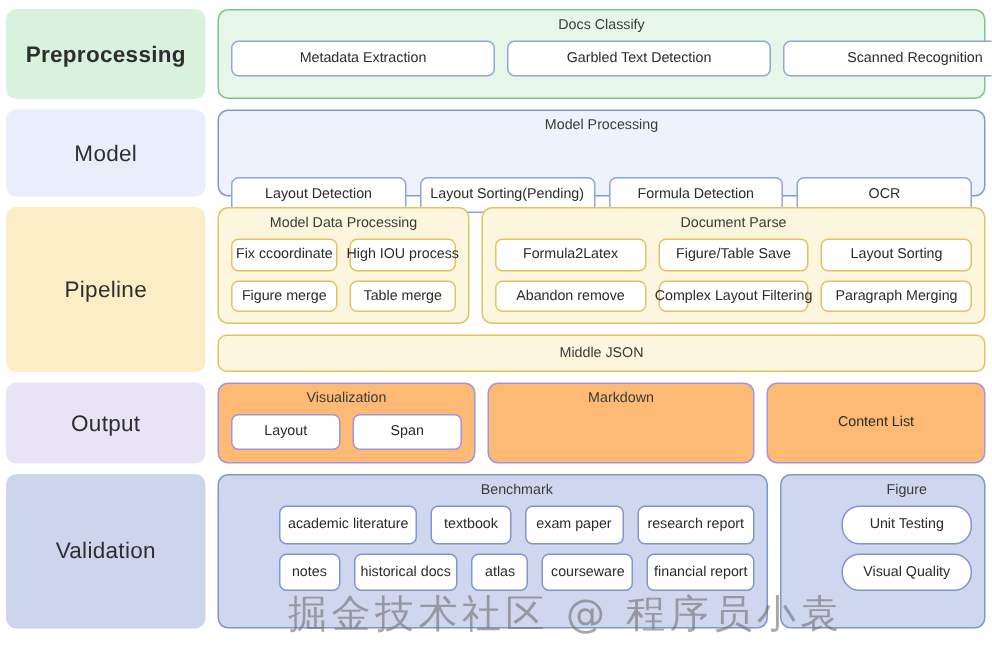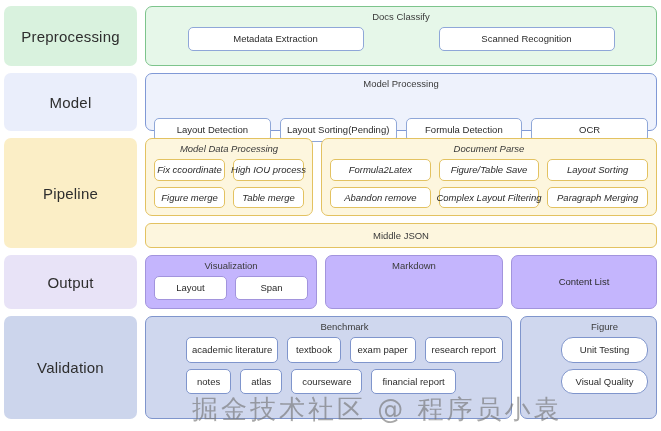--- a/index.html
+++ b/index.html
@@ -89,21 +89,21 @@
     display: flex;
     align-items: center;
     justify-content: center;
     padding: 6px 6px;
     min-width: 0;
     white-space: nowrap;
     color: #2b2b2b;
   }
 
   
-  .lbl-green   { background: #d9f2de; }
+  .lbl-green   { background: #d9f2de; font-weight: bold; }
   .panel-green { background: #e6f7e9; border-color: #7dc48c; }
   .panel-green .chip { border: 1px solid #8fa7d8; }
 
   
   .lbl-blue    { background: #eaeefb; }
   .panel-blue  { background: #eef2fc; border-color: #8099d6; }
   .panel-blue .chip { border: 1px solid #8fa7d8; }
 
   
   .lbl-yellow   { background: #fbeec6; }
@@ -126,21 +126,21 @@
     border: 1px solid #e3c261;
     border-radius: 6px;
     text-align: center;
     font-size: 9.5px;
     padding: 6px 0;
     color: #3a3a3a;
   }
 
   
   .lbl-purple   { background: #e8e3f7; justify-content: center; }
-  .panel-purple { background: #c4b5fd; border-color: #a294dd; }
+  .panel-purple { background: #fdba74; border-color: #a294dd; }
   .panel-purple .chip { border: 1px solid #a294dd; }
 
   
   .lbl-peri   { background: #ccd5ec; }
   .panel-peri { background: #cfd7ee; border-color: #7f95cc; padding-left: 40px; }
   .panel-peri .chip { border: 1px solid #7f95cc; }
 
   
   .row-pre   { height: 60px; }
   .row-model { height: 58px; }
@@ -204,20 +204,21 @@
 
   <div class="row row-pre">
     <div class="stage-label lbl-green">
       <span>Preprocessing</span>
     </div>
     <div class="row-body">
       <div class="panel panel-green" style="flex:1 1 auto;">
         <div class="panel-title">Docs Classify</div>
         <div class="chip-row">
           <div class="chip">Metadata Extraction</div>
+          <div class="chip">Garbled Text Detection</div>
           <div class="chip">Scanned Recognition</div>
         </div>
       </div>
     </div>
   </div>
 
   <div class="row row-model">
     <div class="stage-label lbl-blue">
       <span>Model</span>
     </div>
@@ -233,21 +234,21 @@
       </div>
     </div>
   </div>
 
   <div class="row row-pipe">
     <div class="stage-label lbl-yellow">
       <span>Pipeline</span>
     </div>
     <div class="row-body">
       <div class="pipeline-col">
-        <div class="pipeline-top" style="flex:1 1 auto;font-style:italic;">
+        <div class="pipeline-top" style="flex:1 1 auto;">
 
           <div class="panel panel-yellow mdp-panel">
             <div class="panel-title">Model Data Processing</div>
             <div class="chip-row">
               <div class="chip">Fix ccoordinate</div>
               <div class="chip">High IOU process</div>
             </div>
             <div class="chip-row">
               <div class="chip">Figure merge</div>
               <div class="chip">Table merge</div>
@@ -308,20 +309,21 @@
       <div class="panel panel-peri bench-panel">
         <div class="panel-title">Benchmark</div>
         <div class="chip-row">
           <div class="chip">academic literature</div>
           <div class="chip">textbook</div>
           <div class="chip">exam paper</div>
           <div class="chip">research report</div>
         </div>
         <div class="chip-row">
           <div class="chip">notes</div>
+          <div class="chip">historical docs</div>
           <div class="chip">atlas</div>
           <div class="chip">courseware</div>
           <div class="chip">financial report</div>
         </div>
       </div>
 
       <div class="panel panel-peri tools-panel">
         <div class="panel-title">Figure</div>
         <div class="chip-row">
           <div class="chip">Unit Testing</div>

